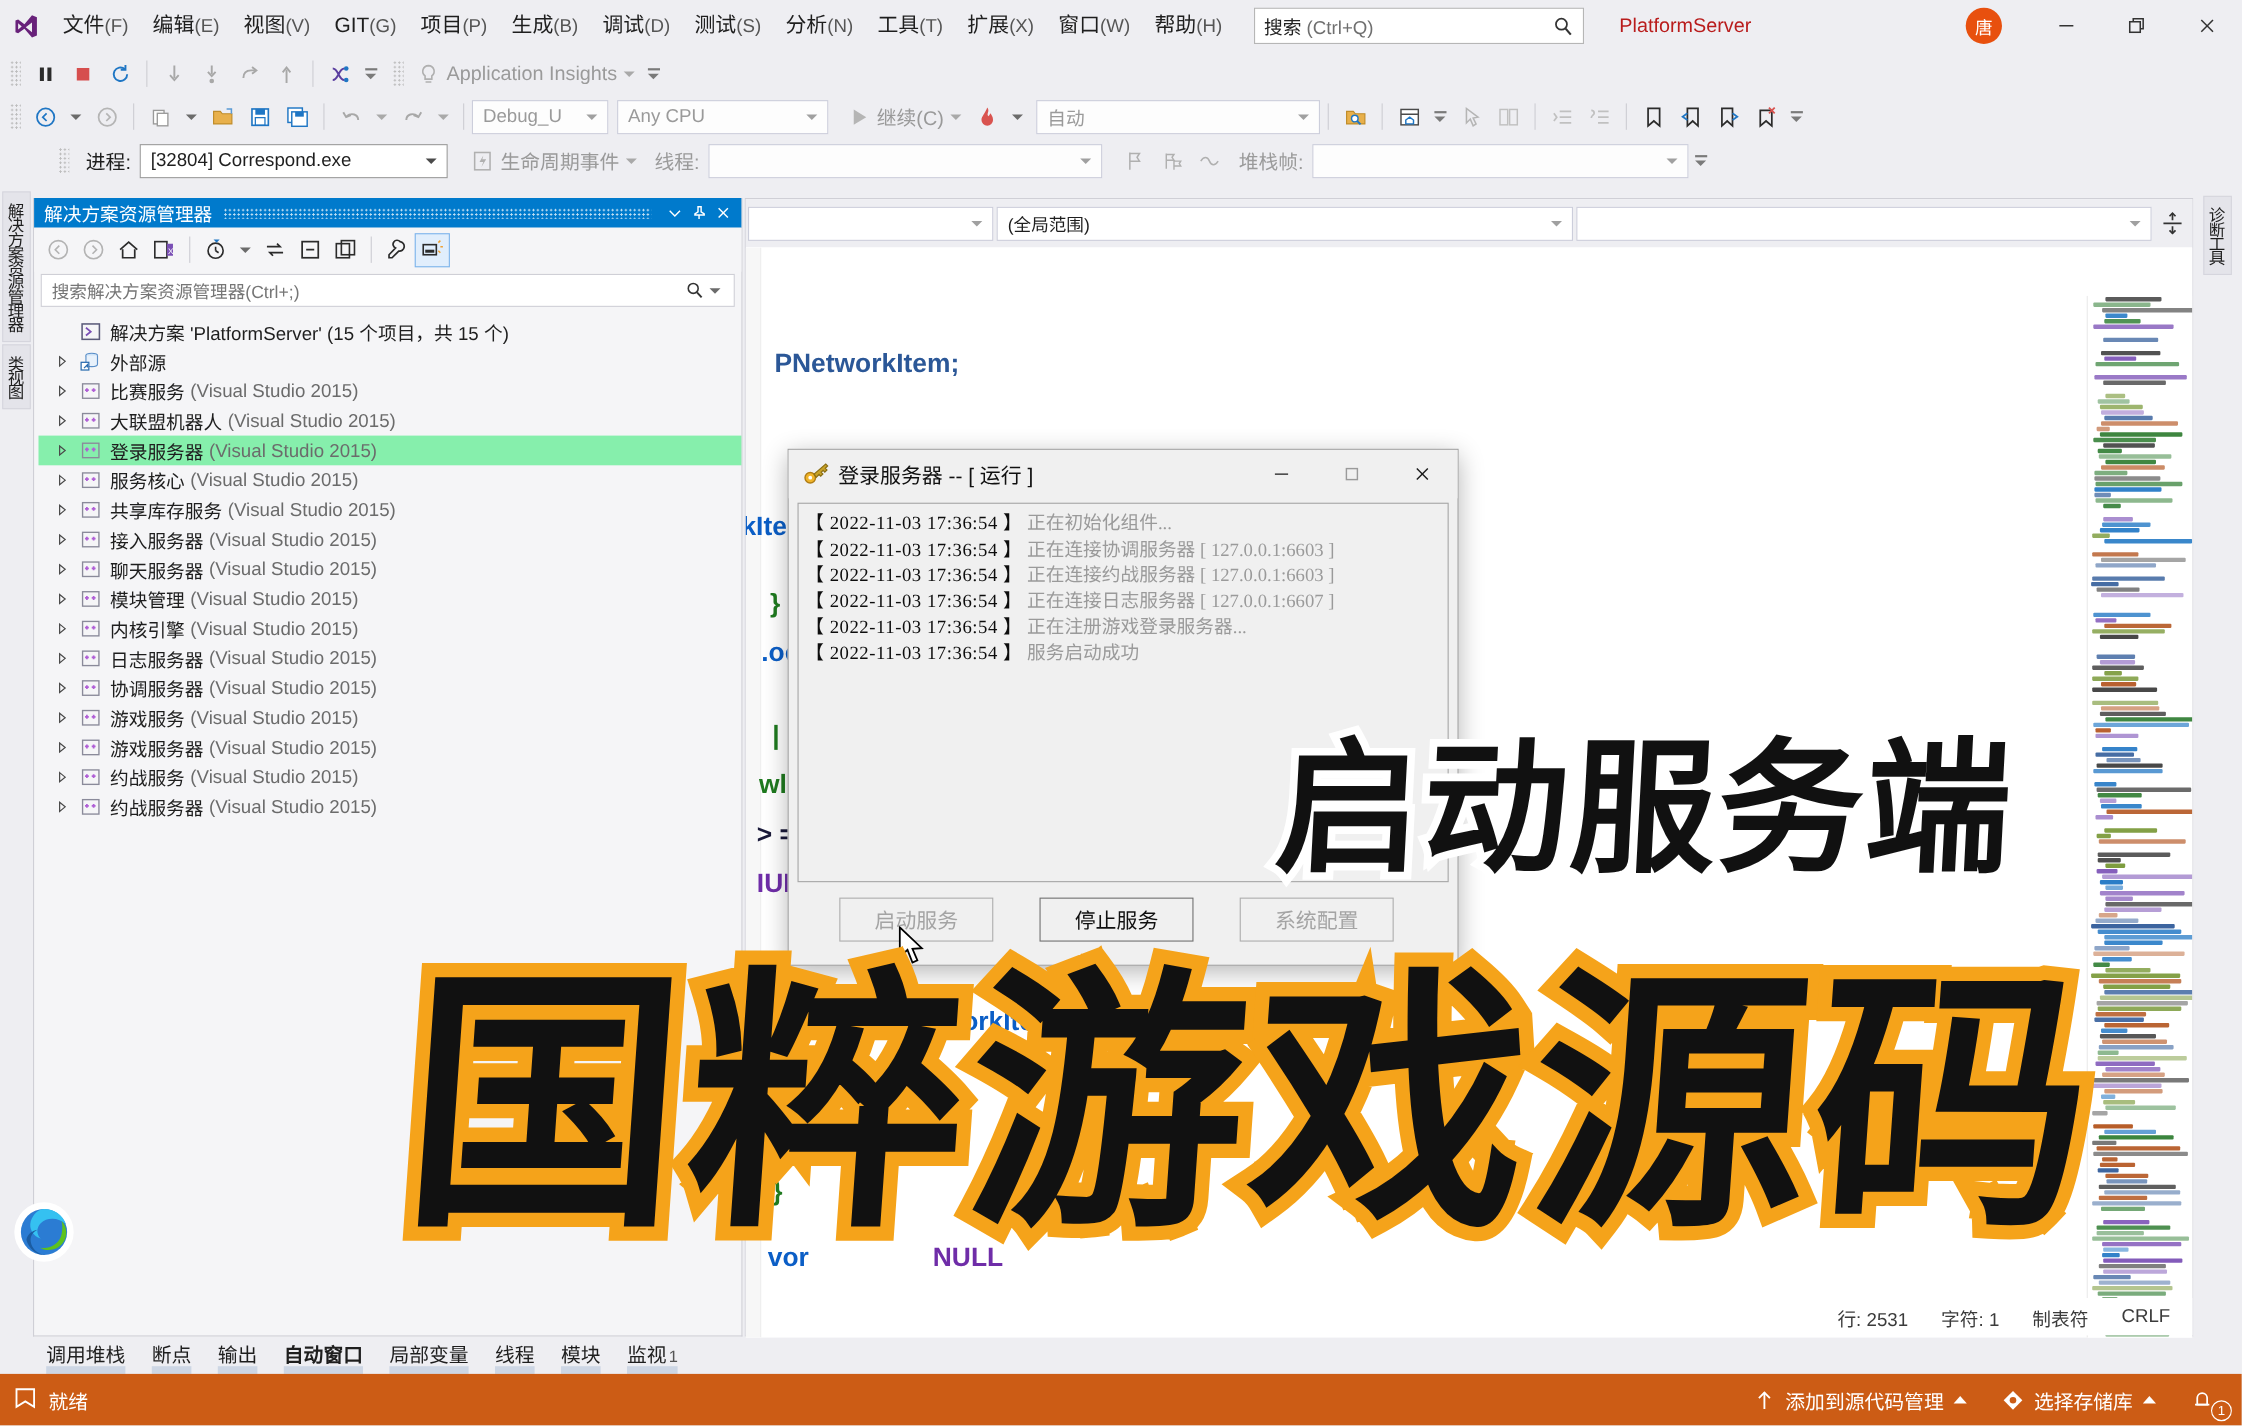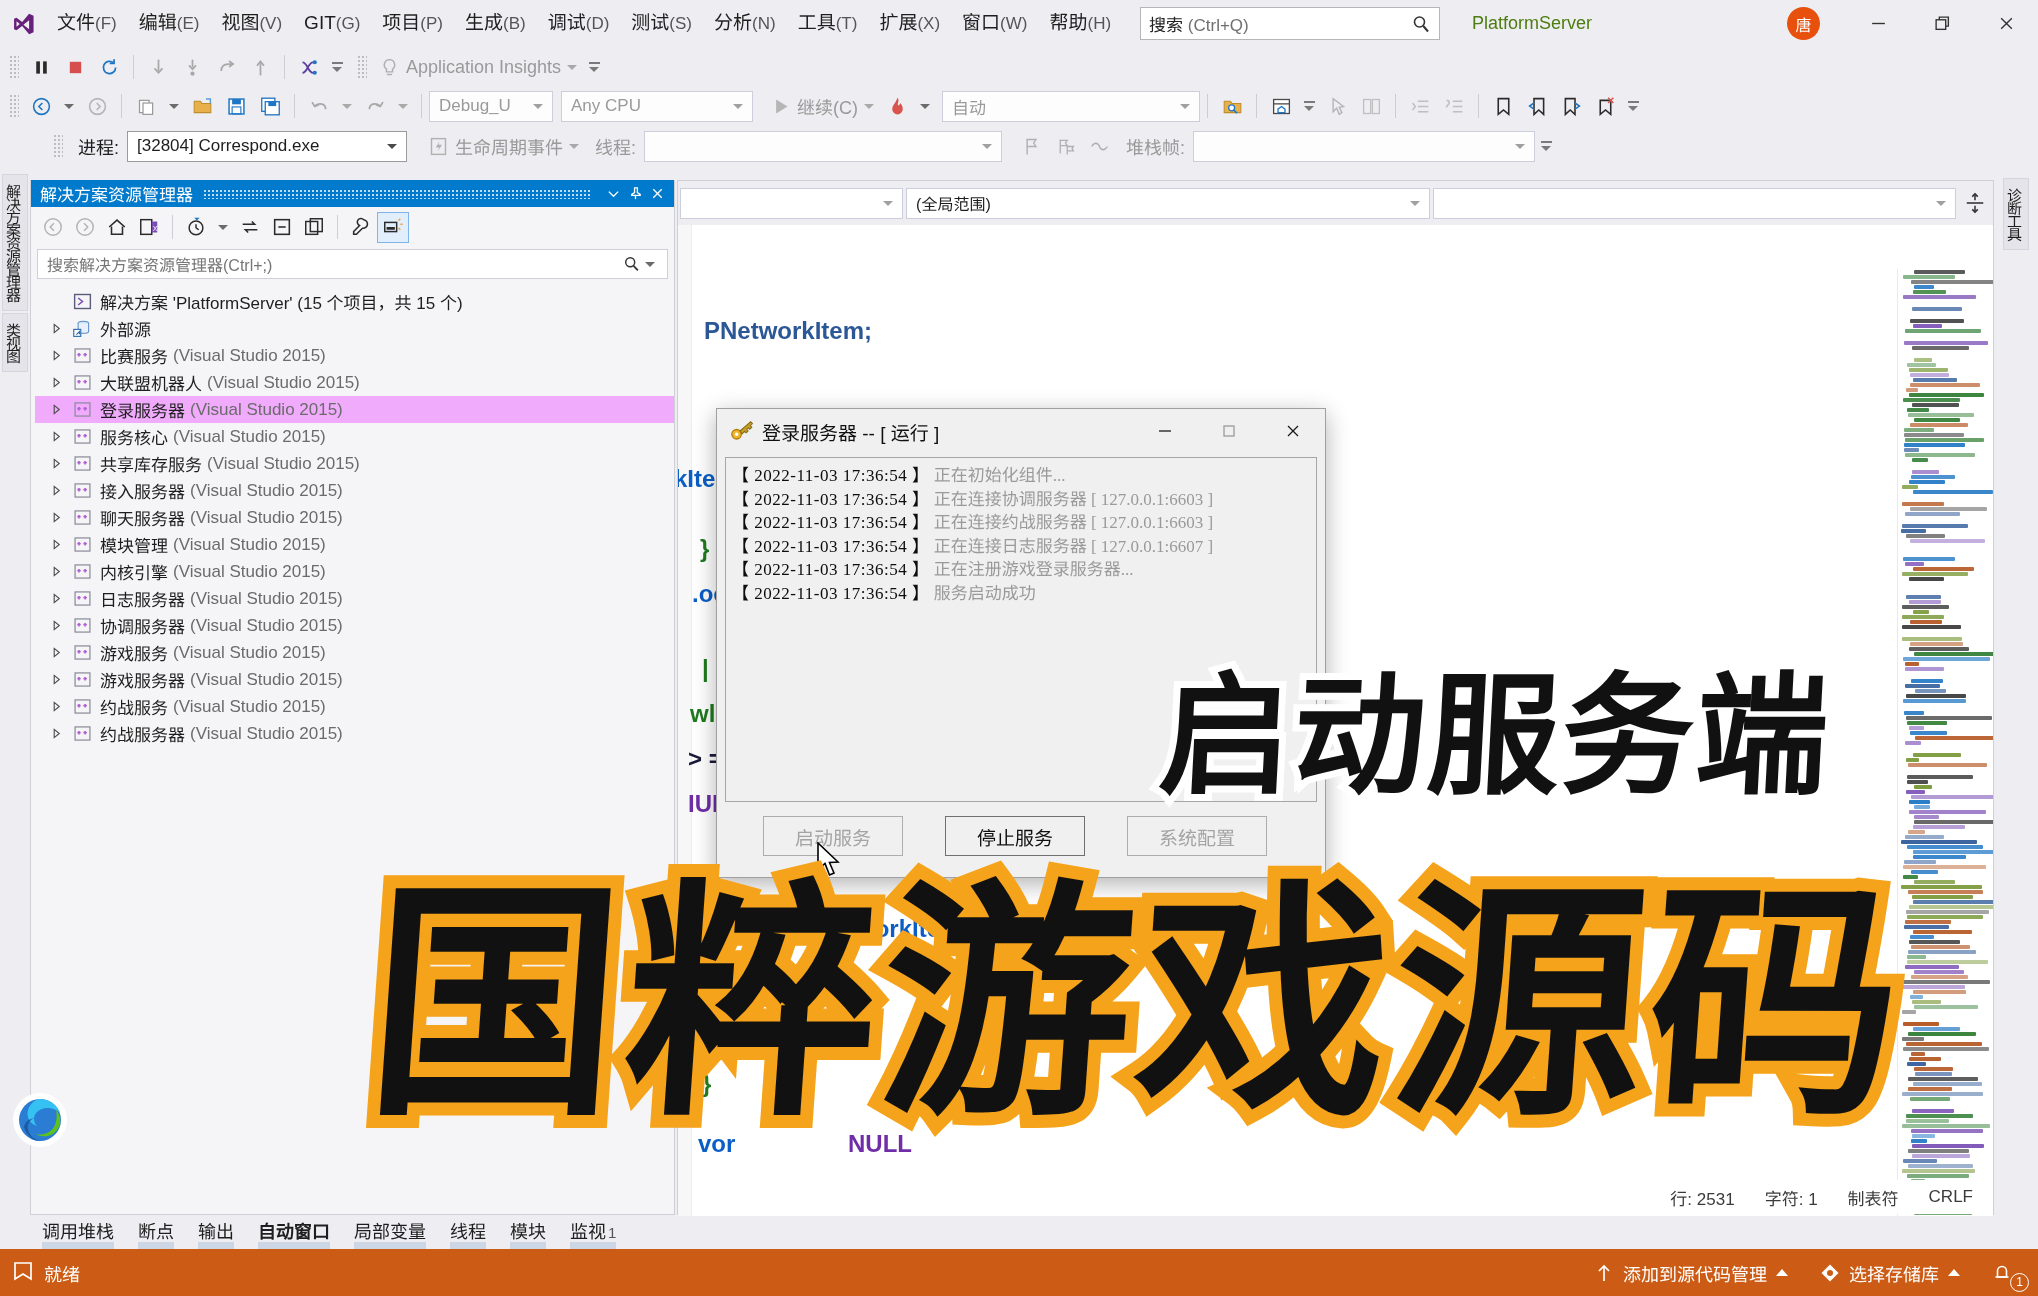--- a/index.html
+++ b/index.html
@@ -28,21 +28,21 @@
 
   .search-box {
     margin-left: 18px; width: 300px; height: 33px; background: #ffffff;
     border: 1px solid #b6b6b6; display: flex; align-items: center;
     padding: 0 8px; position: relative;
   }
   .search-box .ph { font-size: 17px; color: #6f6f6f; flex: 1; }
   .search-box .ph b { font-weight: normal; color: #222; }
   .search-icon { width: 20px; height: 20px; }
 
-  .app-title { margin-left: 32px; font-size: 18px; color: #4d7c0f; }
+  .app-title { margin-left: 32px; font-size: 18px; color: #b91c1c; }
 
   .tb-right { position: absolute; right: 0; top: 0; height: 47px; display: flex; align-items: center; }
   .avatar {
     width: 33px; height: 33px; border-radius: 50%; background: #e8500e; color: #fff;
     font-size: 16px; display: flex; align-items: center; justify-content: center;
     margin-right: 26px;
   }
   .wbtn { width: 64px; height: 47px; display: flex; align-items: center; justify-content: center; }
   .wbtn svg { width: 17px; height: 17px; stroke: #333; fill: none; stroke-width: 1.3; }
 
@@ -123,21 +123,21 @@
 
   .se-search {
     margin: 2px 6px 3px; height: 30px; background: #fff; border: 1px solid #cfcfd6;
     display: flex; align-items: center; padding: 0 6px 0 9px;
   }
   .se-search .ph { flex: 1; font-size: 16px; color: #767676; }
   .se-search svg { width: 18px; height: 18px; }
 
   .se-tree { padding: 6px 0 0 4px; font-size: 17px; color: #1e1e1e; }
   .tr-row { display: flex; align-items: center; height: 27px; padding-left: 8px; white-space: nowrap; }
-  .tr-row.sel { background: #f0abfc; }
+  .tr-row.sel { background: #86efac; }
   .tw { width: 26px; display: flex; align-items: center; justify-content: center; }
   .tw svg { width: 11px; height: 11px; }
   .ticon { width: 26px; display: flex; align-items: center; justify-content: center; margin-right: 5px; }
   .ticon svg { width: 21px; height: 21px; }
   .tr-name { color: #1e1e1e; }
   .tr-meta { color: #6b6b6b; margin-left: 5px; }
   .tr-row.root { padding-left: 34px; }
 
   
   .editor {

